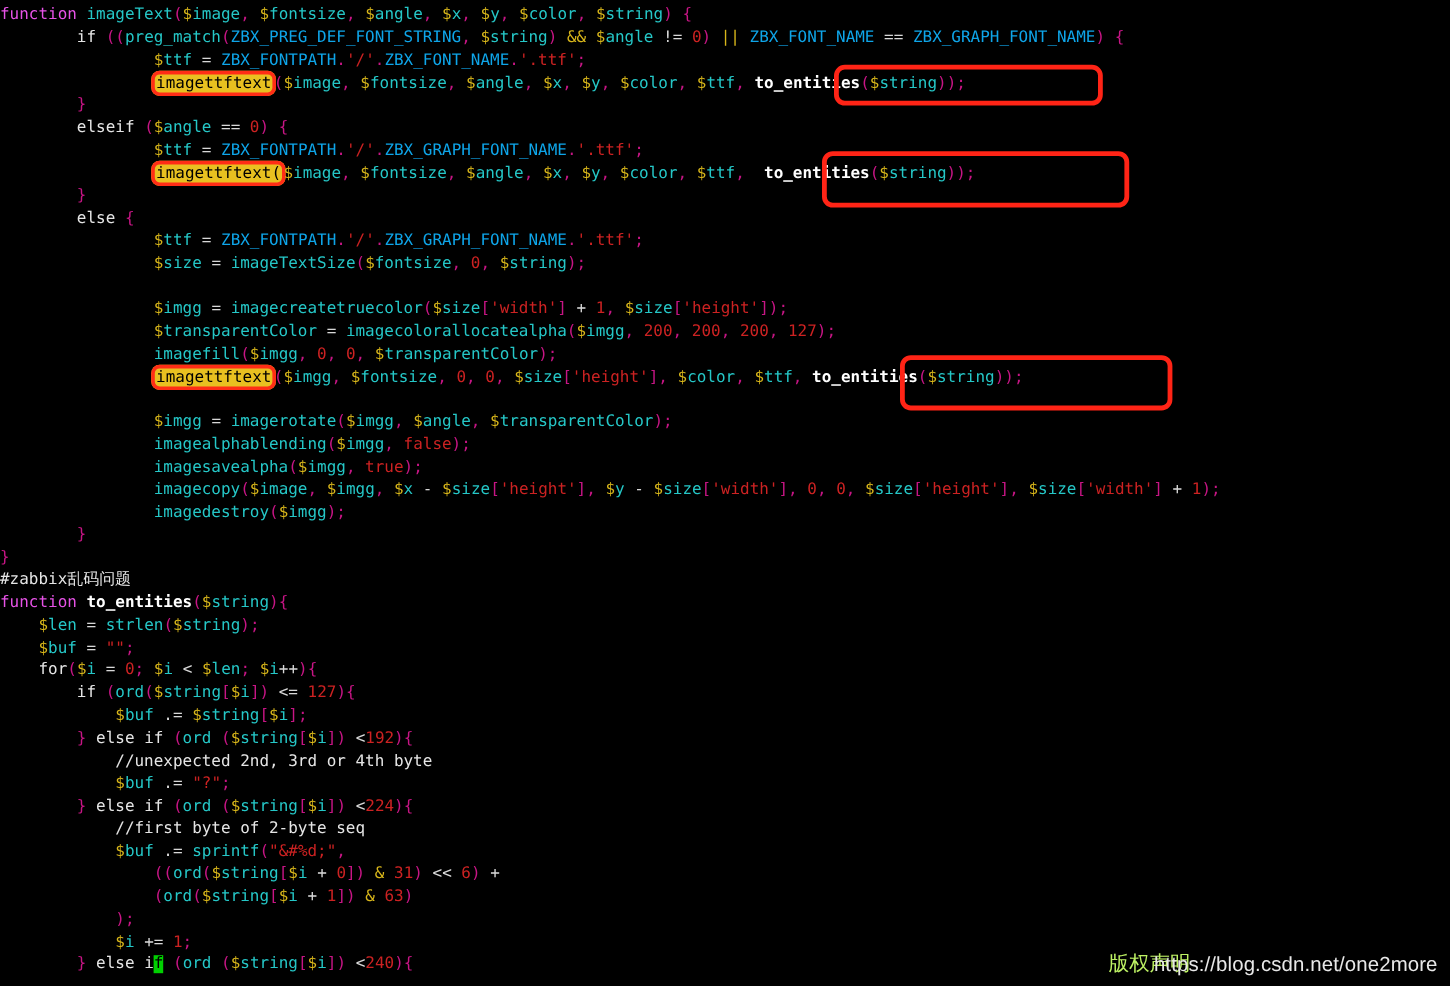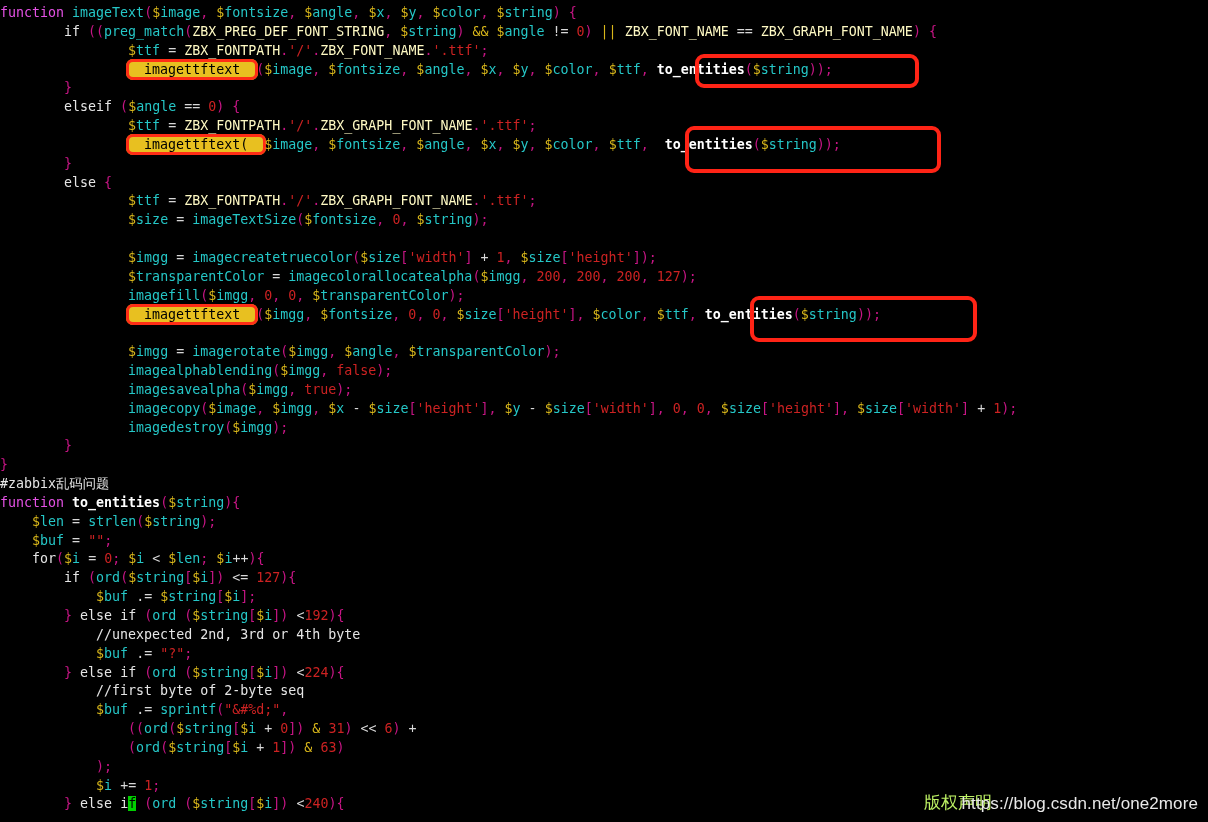--- a/index.html
+++ b/index.html
@@ -36,37 +36,37 @@
     -webkit-font-smoothing: none;
   }
   .ln { display: block; height: 18.85px; white-space: pre; }
 
   
   .kw      { color: #e652e6; }   
   .kw2     { color: #e5e5e5; }   
   .fn      { color: #25c7c7; }   
   .var     { color: #d8b61a; }   
   .varn    { color: #25c7c7; }   
-  .const   { color: #fef9c3; }   
+  .const   { color: #0ea5e9; }   
   .num     { color: #cc2222; }   
   .str     { color: #cc2222; }   
   .punc    { color: #c71585; }   
   .brace   { color: #c71585; }
   .op      { color: #d8d8d8; }   
   .opy     { color: #d8b61a; }   
   .cmt     { color: #e5e5e5; }
   .white   { color: #ffffff; font-weight: bold; }
 
   
   .hl {
     background: #e8c020;
     color: #000000;
     border: 3px solid #ff2d16;
     border-radius: 7px;
-    padding: 0 15px;
+    padding: 0 1px;
     margin: 0 -2px;
     box-decoration-break: clone;
     -webkit-box-decoration-break: clone;
   }
   .boxA, .boxB, .boxC {
     position: absolute;
     border: 4px solid #ff2416;
     border-radius: 9px;
     background: transparent;
     pointer-events: none;

